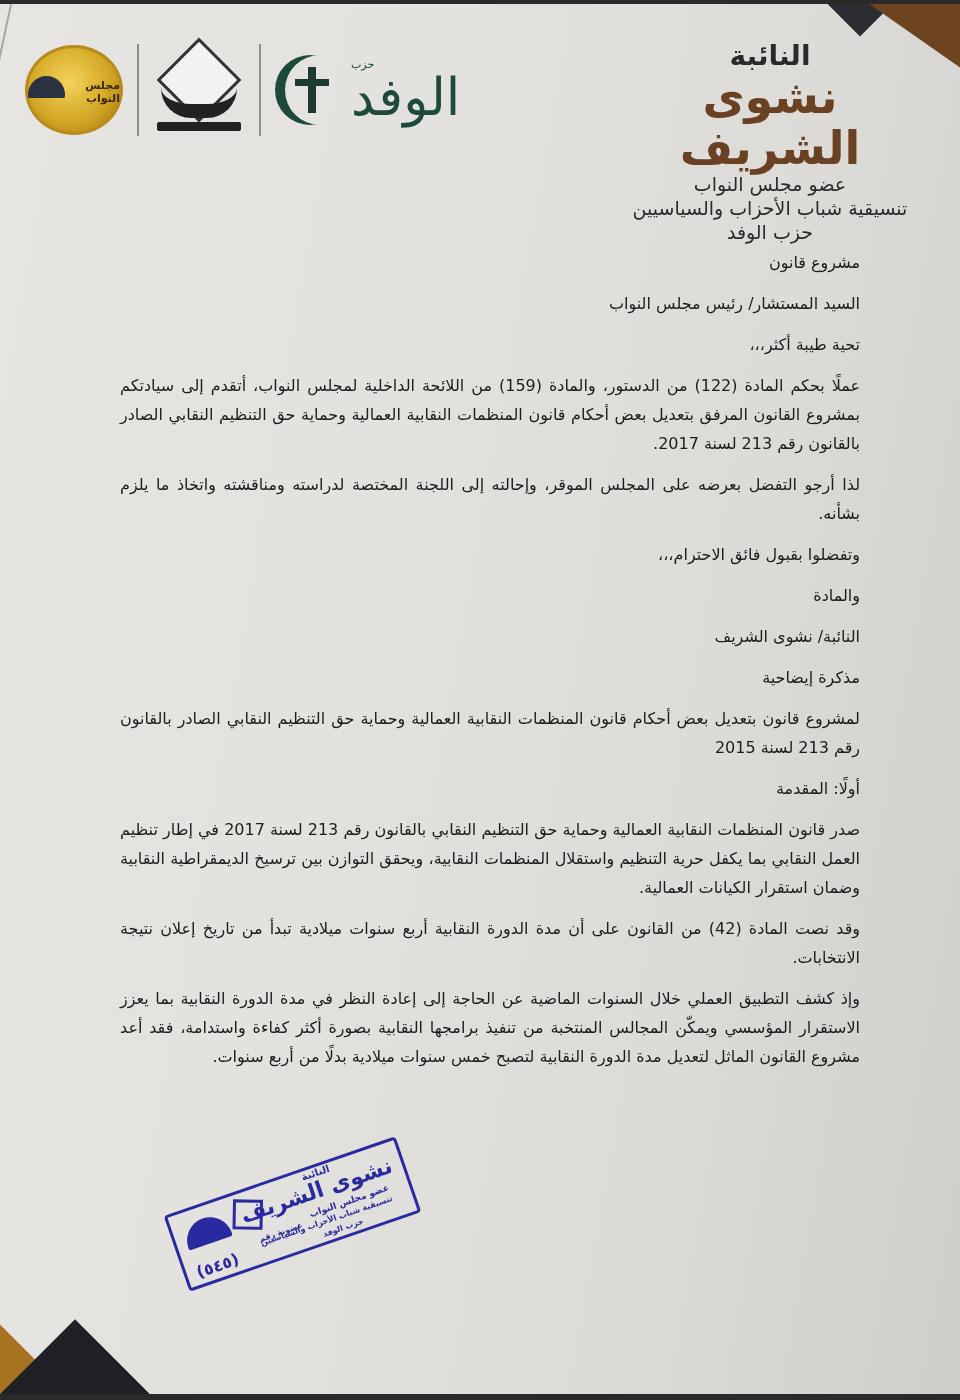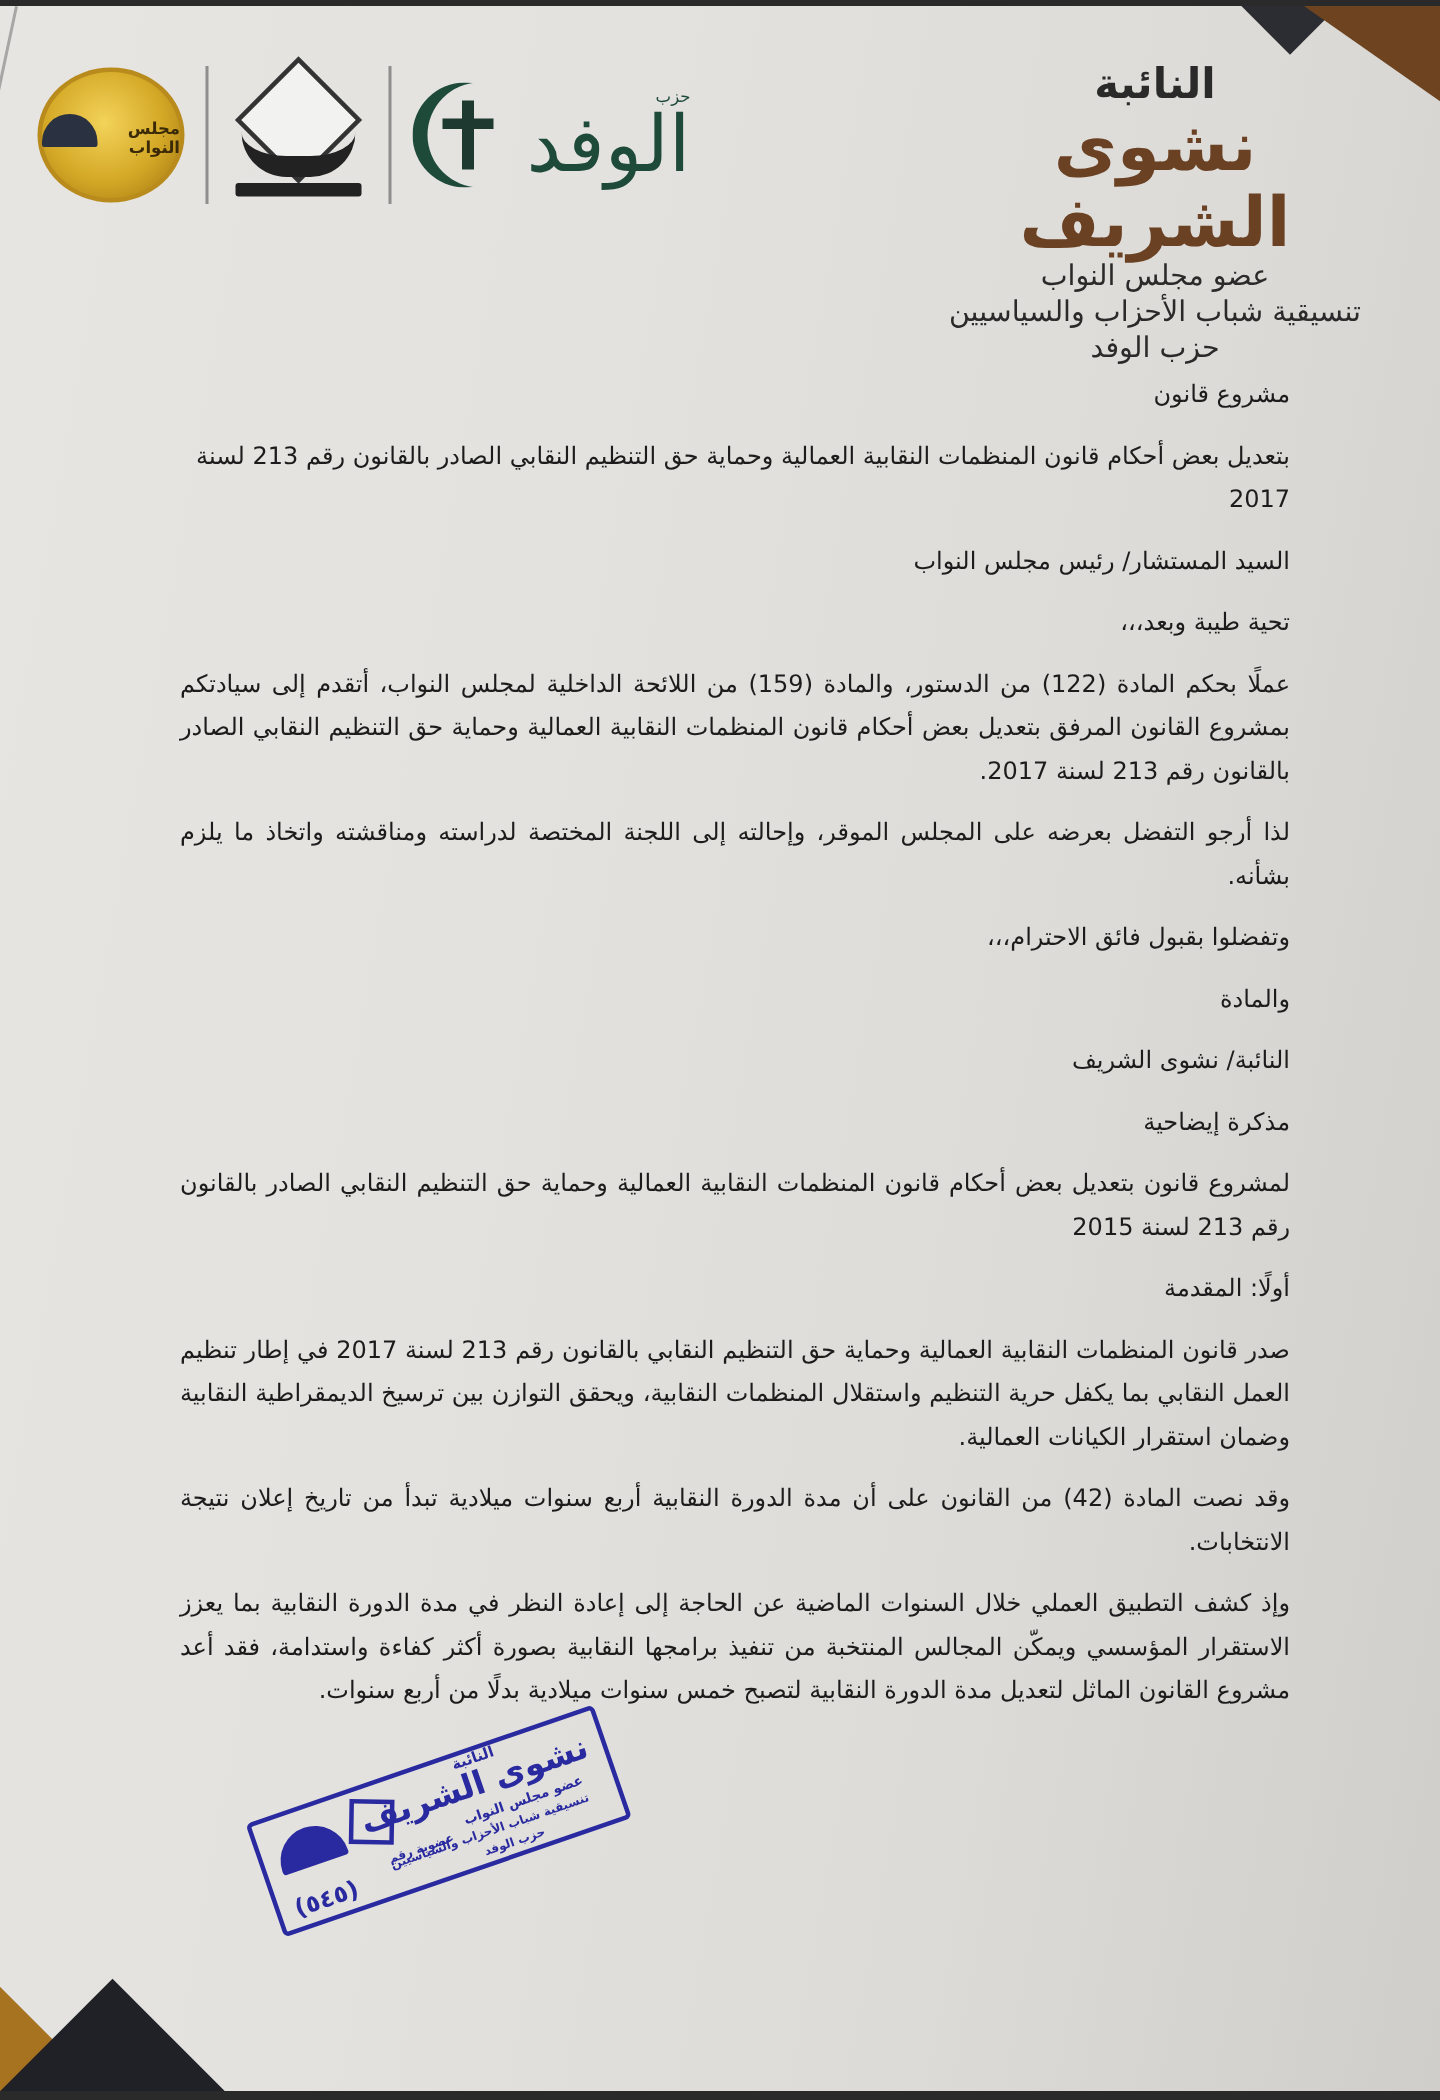--- a/index.html
+++ b/index.html
@@ -64,21 +64,21 @@
       background: #222; border-radius: 2px;
     }
     .logo-wafd { display: flex; align-items: center; }
     .crescent {
       width: 70px; height: 70px; border-radius: 50%;
       box-shadow: inset 10px 0 0 0 #1e4a3a; position: relative;
     }
     .crescent .cross-v { position: absolute; left: 33px; top: 12px; width: 8px; height: 46px; background: #1e3a30; }
     .crescent .cross-h { position: absolute; left: 20px; top: 24px; width: 34px; height: 7px; background: #1e3a30; }
     .wafd-text {
-      direction: rtl; margin-left: 6px; color: #1e4a3a; text-align: right;
+      direction: rtl; margin-left: 6px; color: #1e4a3a; text-align: left;
       font-family: "DejaVu Serif", serif;
     }
     .wafd-text .small { font-size: 11px; display: block; }
     .wafd-text .big { font-size: 52px; font-weight: normal; line-height: 1; }
 
     
     .header-right {
       position: absolute; right: 40px; top: 35px; direction: rtl; text-align: center; width: 300px;
     }
     .header-right .title { font-size: 28px; font-weight: bold; color: #2a2a2a; }
@@ -154,23 +154,22 @@
   <div class="header-right">
     <div class="title">النائبة</div>
     <div class="name">نشوى الشريف</div>
     <div class="role">عضو مجلس النواب</div>
     <div class="role">تنسيقية شباب الأحزاب والسياسيين</div>
     <div class="role">حزب الوفد</div>
   </div>
 
   <div class="body-text">
     <p>مشروع قانون</p>
-    <p>بتعديل بعض أحكام قانون المنظمات النقابية العمالية وحماية حق التنظيم النقابي الصادر بالقانون رقم 213 لسنة 2017</p>
     <p>السيد المستشار/ رئيس مجلس النواب</p>
-    <p>تحية طيبة وبعد،،،</p>
+    <p>تحية طيبة أكثر،،،</p>
     <p class="just">عملًا بحكم المادة (122) من الدستور، والمادة (159) من اللائحة الداخلية لمجلس النواب، أتقدم إلى سيادتكم بمشروع القانون المرفق بتعديل بعض أحكام قانون المنظمات النقابية العمالية وحماية حق التنظيم النقابي الصادر بالقانون رقم 213 لسنة 2017.</p>
     <p class="just">لذا أرجو التفضل بعرضه على المجلس الموقر، وإحالته إلى اللجنة المختصة لدراسته ومناقشته واتخاذ ما يلزم بشأنه.</p>
     <p>وتفضلوا بقبول فائق الاحترام،،،</p>
     <p>والمادة</p>
     <p>النائبة/ نشوى الشريف</p>
     <p>مذكرة إيضاحية</p>
     <p class="just">لمشروع قانون بتعديل بعض أحكام قانون المنظمات النقابية العمالية وحماية حق التنظيم النقابي الصادر بالقانون رقم 213 لسنة 2015</p>
     <p>أولًا: المقدمة</p>
     <p class="just">صدر قانون المنظمات النقابية العمالية وحماية حق التنظيم النقابي بالقانون رقم 213 لسنة 2017 في إطار تنظيم العمل النقابي بما يكفل حرية التنظيم واستقلال المنظمات النقابية، ويحقق التوازن بين ترسيخ الديمقراطية النقابية وضمان استقرار الكيانات العمالية.</p>
     <p class="just">وقد نصت المادة (42) من القانون على أن مدة الدورة النقابية أربع سنوات ميلادية تبدأ من تاريخ إعلان نتيجة الانتخابات.</p>

